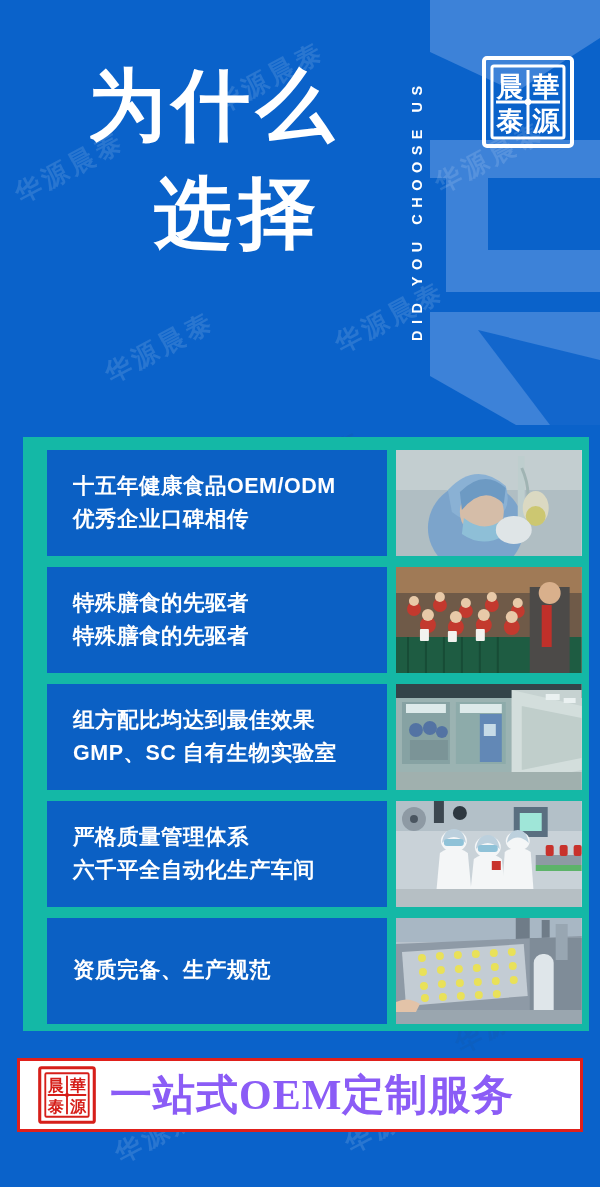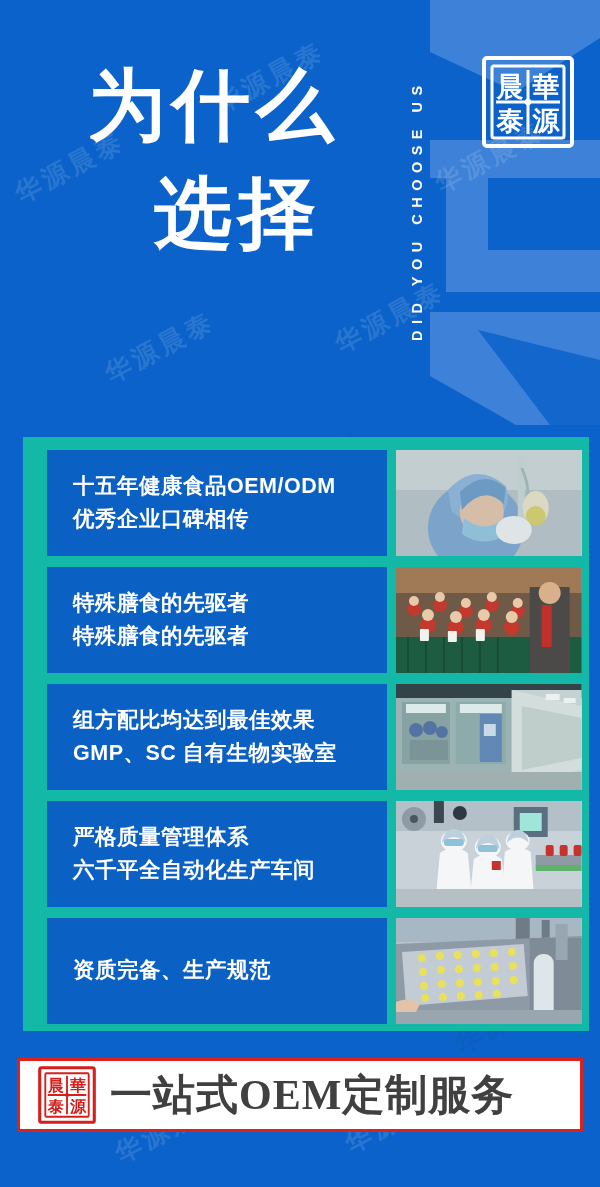--- a/index.html
+++ b/index.html
@@ -68,21 +68,21 @@
   .thumb svg{display:block;width:100%;height:100%;}
 
   
   .banner{
     position:absolute;left:17px;top:1058px;width:566px;height:74px;
     background:#ffffff;border:3px solid #e0201b;box-sizing:border-box;
     z-index:5;display:flex;align-items:center;
   }
   .banner .seal-wrap{width:74px;height:62px;margin-left:10px;flex:0 0 auto;}
   .banner .btxt{
-    color:#404040;font-weight:700;font-size:42px;letter-spacing:1px;
+    color:#8b5cf6;font-weight:700;font-size:42px;letter-spacing:1px;
     font-family:"Liberation Serif","DejaVu Serif",serif;white-space:nowrap;
     margin-left:6px;
   }
 </style>
 </head>
 <body>
 
 <div class="poster">
 
   <div class="decor">

